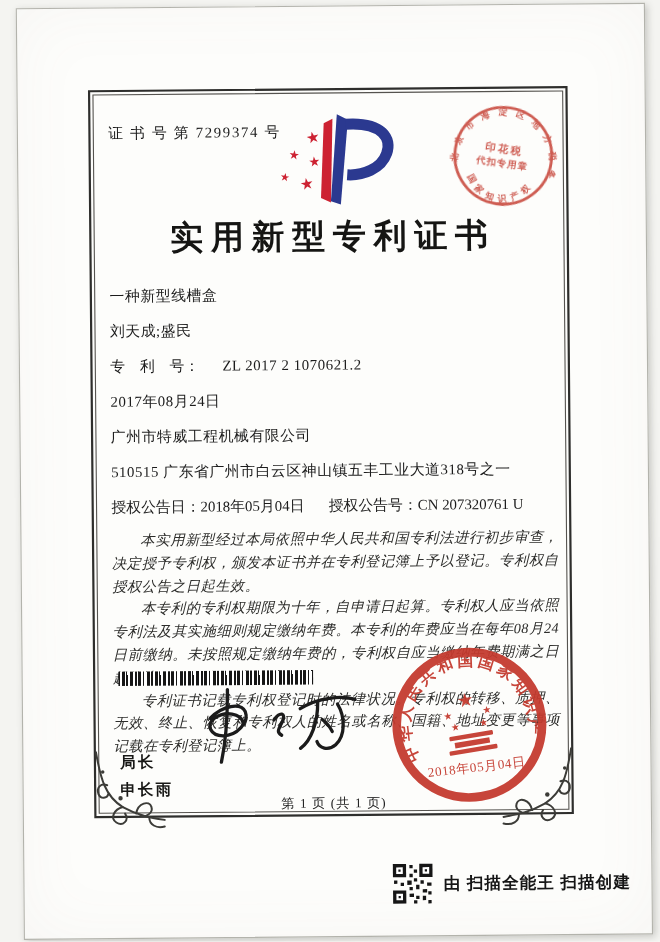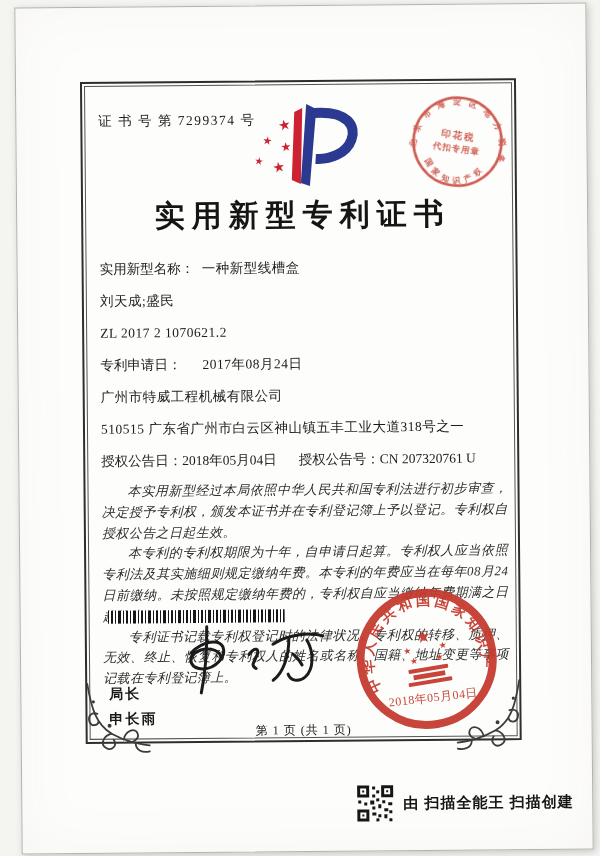--- a/index.html
+++ b/index.html
@@ -110,31 +110,30 @@
           <textPath href="#taxBottom" startOffset="2">国家知识产权局</textPath>
         </text>
         <text x="53" y="50" text-anchor="middle" font-size="9.5" letter-spacing="2" class="tax-center" fill="#c43a2e">印花税</text>
         <text x="53" y="63" text-anchor="middle" font-size="8.5" letter-spacing="1" class="tax-center" fill="#c43a2e">代扣专用章</text>
       </svg>
 
       <div class="title">实用新型专利证书</div>
 
       <div class="fields">
         <div class="field-row">
-          <span class="field-label">实用新型名称：</span>
           <span class="field-value">一种新型线槽盒</span>
         </div>
         <div class="field-row">
           <span class="field-value">刘天成;盛民</span>
         </div>
         <div class="field-row">
+          <span class="field-label">专　利　号：</span>
           <span class="field-value">ZL 2017 2 1070621.2</span>
         </div>
         <div class="field-row">
-          <span class="field-label">专利申请日：</span>
           <span class="field-value">2017年08月24日</span>
         </div>
         <div class="field-row">
           <span class="field-value">广州市特威工程机械有限公司</span>
         </div>
         <div class="field-row">
           <span class="field-value">510515 广东省广州市白云区神山镇五丰工业大道318号之一</span>
         </div>
         <div class="grant-row">
           <span class="grant-pair">

